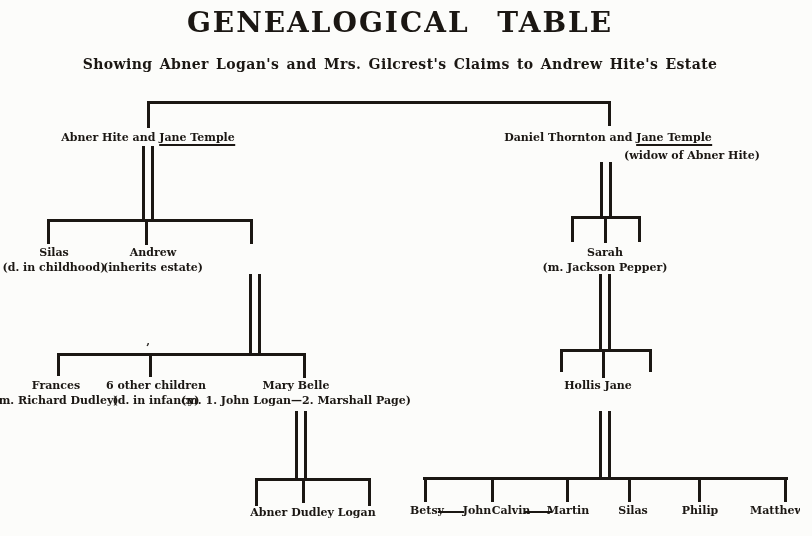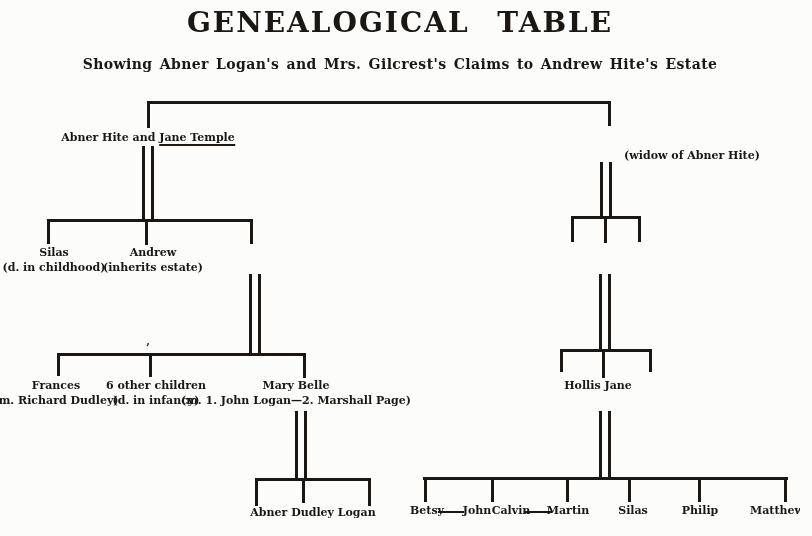--- a/index.html
+++ b/index.html
@@ -39,20 +39,24 @@
   <div class="subtitle">Showing Abner Logan's and Mrs. Gilcrest's Claims to Andrew Hite's Estate</div>
 
   <div class="h" style="left:147px;top:101px;width:464px"></div>
   <div class="v" style="left:147px;top:101px;height:27px"></div>
   <div class="v" style="left:608px;top:101px;height:25px"></div>
 
   <div class="node" style="left:148px;top:130px">
     <span>Abner Hite and</span>
     <span class="ul">Jane Temple</span>
   </div>
+  <div class="node" style="left:608px;top:130px">
+    <span>Daniel Thornton and</span>
+    <span class="ul">Jane Temple</span>
+  </div>
   <div class="node" style="left:692px;top:148px">(widow of Abner Hite)</div>
 
   <div class="dv" style="left:142px;top:146px;height:73px"></div>
   <div class="dv" style="left:600px;top:162px;height:54px"></div>
 
   <div class="h" style="left:47px;top:219px;width:206px"></div>
   <div class="v" style="left:47px;top:219px;height:25px"></div>
   <div class="v" style="left:145px;top:219px;height:26px"></div>
   <div class="v" style="left:250px;top:219px;height:25px"></div>
 
@@ -61,20 +65,24 @@
   <div class="v" style="left:604px;top:216px;height:27px"></div>
   <div class="v" style="left:638px;top:216px;height:26px"></div>
 
   <div class="node" style="left:54px;top:245px">
     <div>Silas</div>
     <div>(d. in childhood)</div>
   </div>
   <div class="node" style="left:153px;top:245px">
     <div>Andrew</div>
     <div>(inherits estate)</div>
+  </div>
+  <div class="node" style="left:605px;top:245px">
+    <div>Sarah</div>
+    <div>(m. Jackson Pepper)</div>
   </div>
 
   <div class="dv" style="left:249px;top:274px;height:79px"></div>
   <div class="dv" style="left:599px;top:274px;height:75px"></div>
 
   <div class="h" style="left:57px;top:353px;width:249px"></div>
   <div class="v" style="left:57px;top:353px;height:23px"></div>
   <div class="v" style="left:149px;top:353px;height:24px"></div>
   <div class="v" style="left:303px;top:353px;height:25px"></div>
   <div class="mark" style="left:146px;top:341px">’</div>

